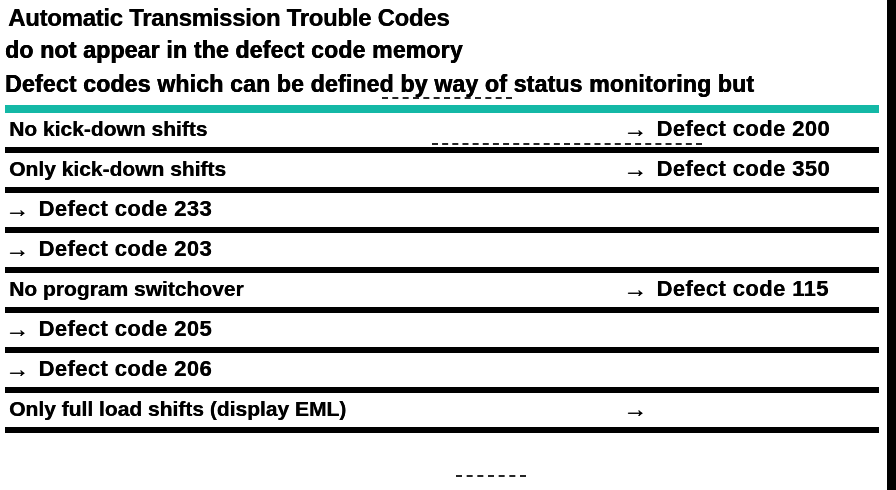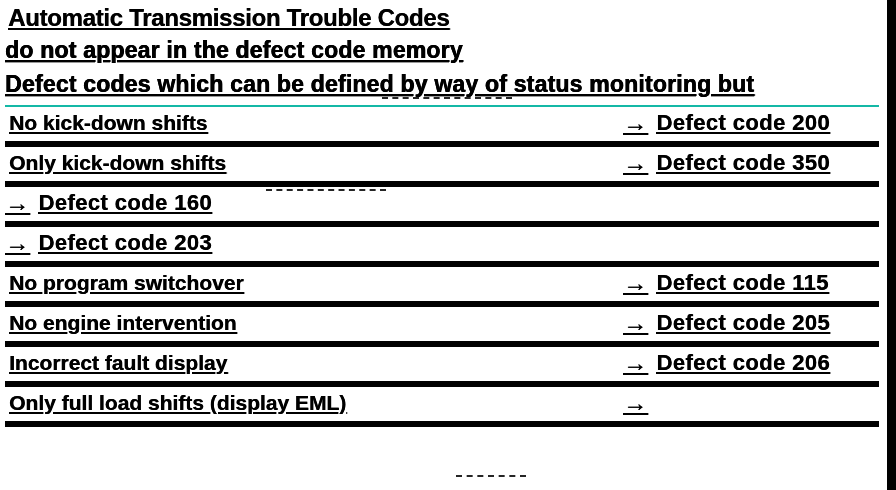--- a/index.html
+++ b/index.html
@@ -1,15 +1,15 @@
 <!DOCTYPE html>
 <html><head>
 <meta charset="utf-8">
 <style>
-  * { margin: 0; padding: 0; box-sizing: border-box; text-decoration: underline; }
+  * { margin: 0; padding: 0; box-sizing: border-box; }
   html, body { background: #ffffff; }
   .page {
     position: relative;
     width: 896px;
     height: 490px;
     background: #ffffff;
     overflow: hidden;
     font-family: "Liberation Sans", sans-serif;
     color: #000000;
   }
@@ -35,21 +35,21 @@
   .subtitle {
     font-size: 23px;
     font-weight: 700;
     line-height: 34px;
     letter-spacing: 0.2px;
     padding-left: 0px;
     text-shadow: 0.6px 0 0 #000, 0 0.4px 0 #000;
   }
   .codes-table {
     margin-top: 4px;
-    border-top: 2px solid #14b8a6;
+    border-top: 8px solid #14b8a6;
     width: 874px;
   }
   .row {
     display: flex;
     align-items: center;
     justify-content: space-between;
     height: 40px;
     padding-bottom: 3px;
     border-bottom: 6px solid #000000;
   }
@@ -116,45 +116,43 @@
         <div class="row">
     <span class="symptom">Only kick-down shifts</span>
     <span class="code-cell">
       <span class="arrow">→</span>
       <span class="code">Defect code 350</span>
     </span>
   </div>
         <div class="row">
     <span class="code-cell">
       <span class="arrow">→</span>
-      <span class="code">Defect code 160</span>
+      <span class="code">Defect code 233</span>
     </span>
   </div>
         <div class="row">
     <span class="code-cell">
       <span class="arrow">→</span>
       <span class="code">Defect code 203</span>
     </span>
   </div>
         <div class="row">
     <span class="symptom">No program switchover</span>
     <span class="code-cell">
       <span class="arrow">→</span>
       <span class="code">Defect code 115</span>
     </span>
   </div>
         <div class="row">
-    <span class="symptom">No engine intervention</span>
     <span class="code-cell">
       <span class="arrow">→</span>
       <span class="code">Defect code 205</span>
     </span>
   </div>
         <div class="row">
-    <span class="symptom">Incorrect fault display</span>
     <span class="code-cell">
       <span class="arrow">→</span>
       <span class="code">Defect code 206</span>
     </span>
   </div>
         <div class="row">
     <span class="symptom">Only full load shifts (display EML)</span>
     <span class="code-cell">
       <span class="arrow">→</span>
     </span>

